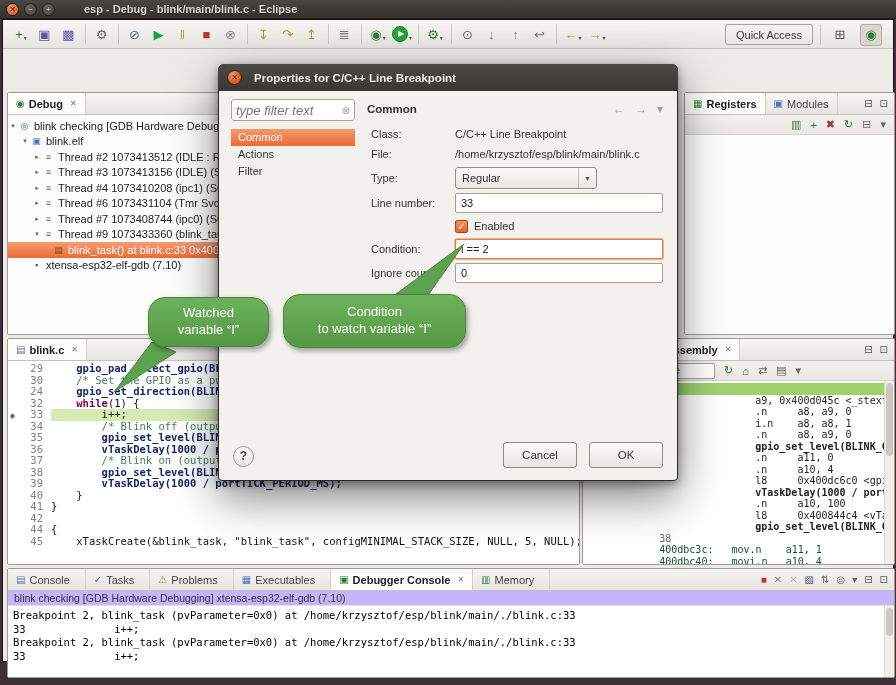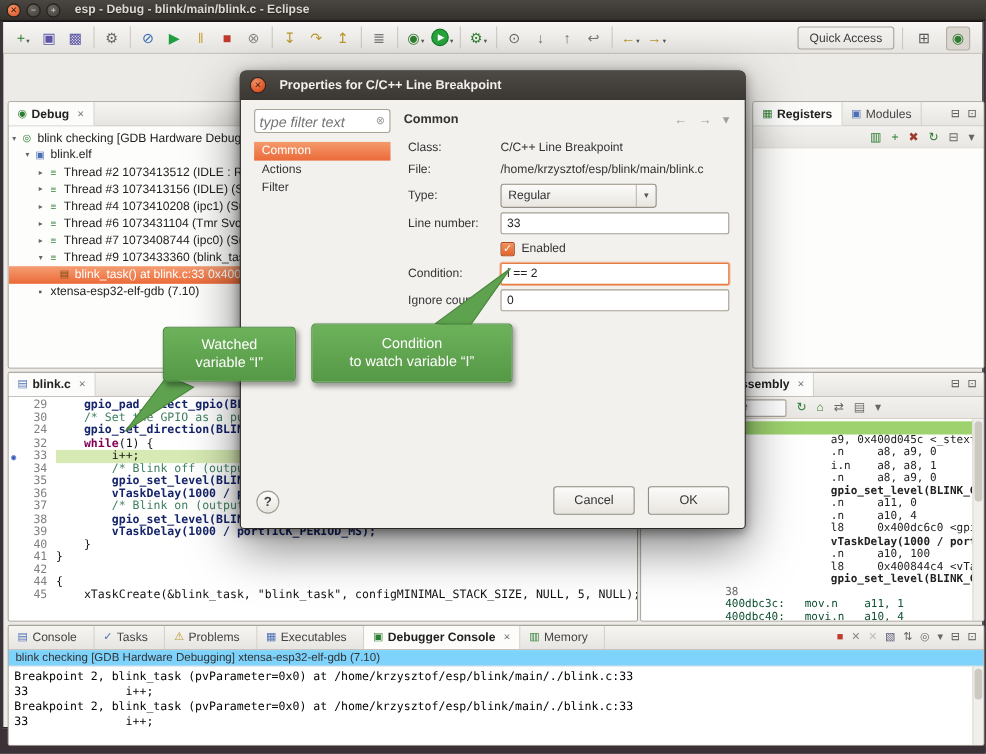--- a/index.html
+++ b/index.html
@@ -8,21 +8,21 @@
          font-family:"Liberation Sans","DejaVu Sans",sans-serif;}
 
   
   .titlebar{position:absolute;left:0;top:0;width:100%;height:19px;
     background:linear-gradient(#4a4642,#34312d);border-bottom:1px solid #1d1a18;
     display:flex;align-items:center;gap:5px;padding:0 6px;z-index:5}
   .wbtn{width:13px;height:13px;border-radius:50%;flex:none;
     background:radial-gradient(circle at 35% 30%,#6a655f,#413d38);
     border:1px solid #23201d;color:#d8d4cd;font-size:8px;line-height:11px;text-align:center}
   .wbtn.close{background:radial-gradient(circle at 35% 30%,#f19268,#d8531f);color:#4a1505}
-  .wtitle{color:#dcd8d1;font-size:11px;font-weight:bold;margin-left:8px;text-shadow:0 1px 1px rgba(0,0,0,.5);white-space:nowrap}
+  .wtitle{color:#dcd8d1;font-size:11px;font-weight:bold;margin-left:24px;text-shadow:0 1px 1px rgba(0,0,0,.5);white-space:nowrap}
 
   
   .window{position:absolute;left:2px;top:19px;width:892px;height:643px;background:#edebe7;border:1px solid #16131a}
 
   .toolbar{position:absolute;left:0;top:0;width:100%;height:29px;
     background:linear-gradient(#f7f6f4,#e6e4e0);border-bottom:1px solid #c6c1ba;
     display:flex;align-items:center;padding:0 6px}
   .tbi{position:relative;min-width:22px;height:22px;display:flex;align-items:center;justify-content:center;border-radius:3px;margin:0 1px}
   .tbi .g{font-size:13px;line-height:1}
   .tbi .caret{font-size:6px;color:#555;align-self:flex-end;padding-bottom:4px;margin-left:1px}
@@ -91,21 +91,21 @@
   .dline.addr{color:#0f5132;padding-left:4px}
   .loc-input{width:124px;height:16px;border:1px solid #a9a296;border-radius:2px;font-size:10px;
     padding:0 4px;color:#666;background:#fff;font-family:inherit}
   .disasm-toolbar{justify-content:flex-start}
   .vscroll{position:absolute;right:0;top:42px;bottom:0;width:10px;background:#f0efec;border-left:1px solid #ddd9d2}
   .vscroll .vh{position:absolute;left:1px;right:1px;top:2px;height:40%;background:#cdc9c1;border-radius:4px}
 
   
   .console-panel{left:4px;top:548px;width:888px;height:110px}
   .chead{position:absolute;top:22px;left:0;right:0;height:15px;font-size:10.5px;color:#333;
-    padding:1px 6px;background:#7dd3fc;border-bottom:1px solid #e3e0db;white-space:nowrap}
+    padding:1px 6px;background:#c4b5fd;border-bottom:1px solid #e3e0db;white-space:nowrap}
   .cbody{position:absolute;top:37px;left:0;right:10px;bottom:0;background:#fff;overflow:hidden;
     font-family:"DejaVu Sans Mono","Liberation Mono",monospace;padding-top:3px}
   .cline{height:13.5px;line-height:13.5px;font-size:10.5px;white-space:pre;color:#000;padding-left:5px}
   .console-panel .vscroll{top:37px}
 
   
   .dialog{position:absolute;left:218px;top:64px;width:460px;height:417px;background:#f2f1ee;
     border:1px solid #2c2925;border-radius:6px 6px 4px 4px;z-index:40;
     box-shadow:0 3px 10px rgba(0,0,0,.4),0 16px 45px rgba(0,0,0,.5)}
   .dtitlebar{position:absolute;top:-1px;left:-1px;right:-1px;height:27px;
@@ -141,21 +141,21 @@
     border:1px solid #a8491c;color:#fff;font-size:10px;line-height:11px;text-align:center;margin-right:6px;font-weight:bold;flex:none}
   .dhelp{position:absolute;left:14px;bottom:13px;width:21px;height:21px;border-radius:50%;
     border:1px solid #a09a8e;background:linear-gradient(#fdfdfc,#e8e5e0);text-align:center;line-height:19px;
     font-size:12px;color:#444;font-weight:bold}
   .dbtns{position:absolute;right:14px;bottom:12px;display:flex;gap:12px}
   .dbtn{height:26px;min-width:74px;border:1px solid #938c81;border-radius:3px;
     background:linear-gradient(#fcfbfa,#e8e5e0);font-size:11.5px;color:#333;padding:0 16px;font-family:inherit}
 
   
   .callout{position:absolute;z-index:50;background:linear-gradient(#6db25b,#559846);border:1px solid #47853a;
-    border-radius:4px;color:#fff;display:flex;flex-direction:column;align-items:center;justify-content:center;
+    border-radius:17px;color:#fff;display:flex;flex-direction:column;align-items:center;justify-content:center;
     font-size:13px;line-height:1.3;box-shadow:2px 3px 5px rgba(0,0,0,.35);text-align:center}
   .c1{left:148px;top:297px;width:121px;height:50px}
   .c2{left:283px;top:294px;width:183px;height:54px}
   .ctail{position:absolute;z-index:49}
   .t1{left:110px;top:342px}
   .t2{left:388px;top:242px}
 </style>
 </head>
 <body>
 

